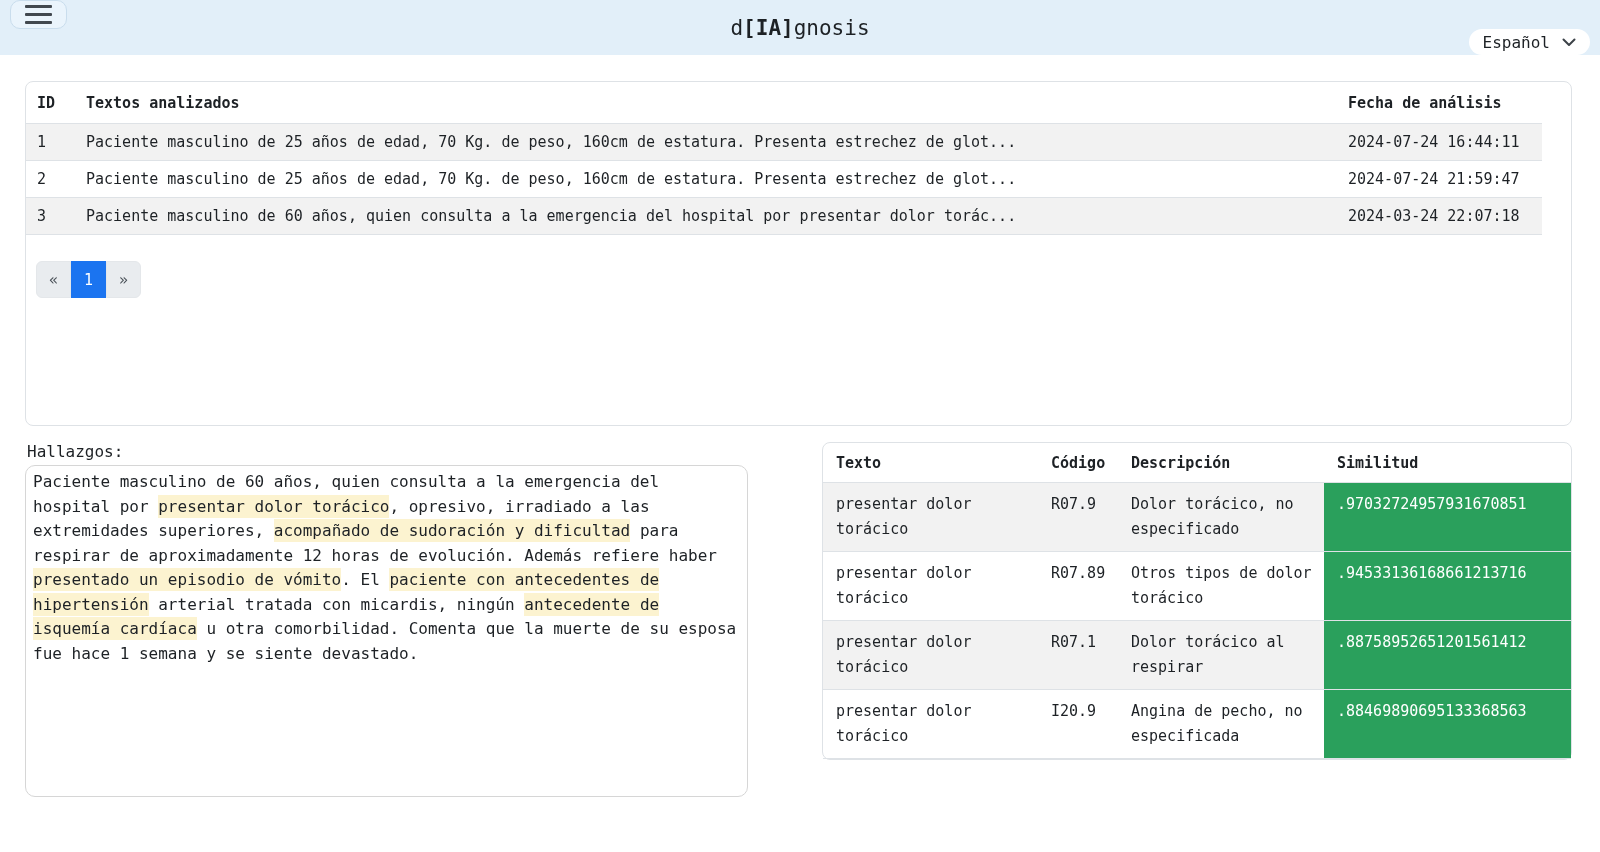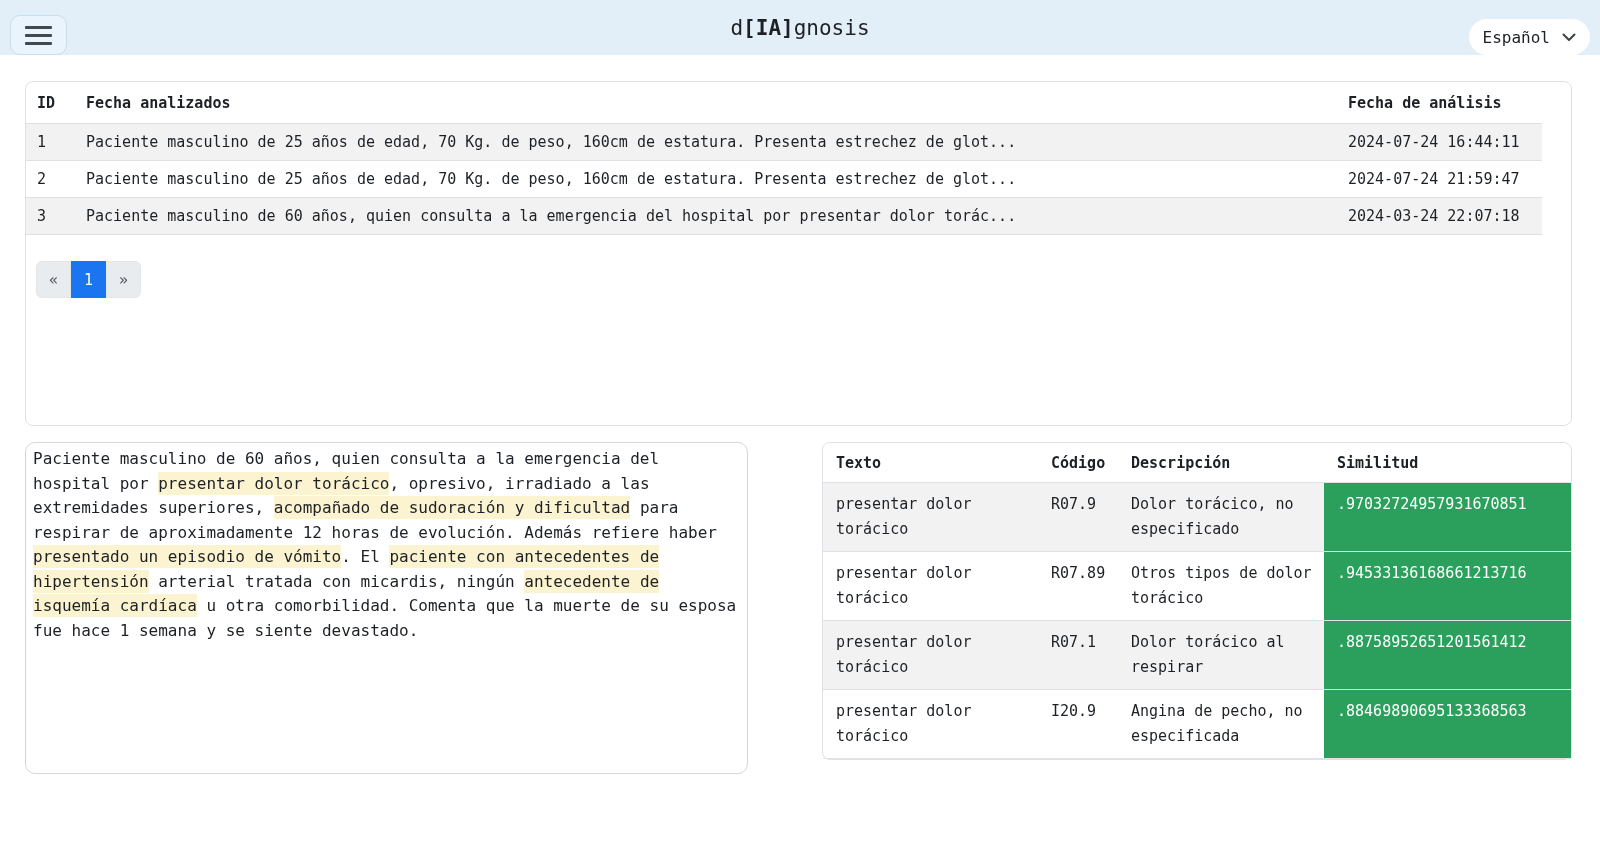--- a/index.html
+++ b/index.html
@@ -8,23 +8,24 @@
     font-family: "DejaVu Sans Mono", "Liberation Mono", monospace;
     color: #1d2125;
     position: relative;
   }
 
   
   .app-header {
     height: 55px;
     background: #e2eff9;
     display: flex;
-    align-items: flex-end;
+    align-items: flex-start;
     padding: 0 10px;
     position: relative;
+    flex-direction: column;
   }
   .menu-btn {
     width: 57px; height: 40px;
     background: #eaf4fc;
     border: 1px solid #c9dded;
     border-radius: 10px;
     display: flex; flex-direction: column;
     align-items: center; justify-content: center;
     gap: 5px;
     cursor: pointer;
@@ -132,21 +133,21 @@
 </header>
 
 <main class="content">
 
   <section>
     <div class="card card1">
       <table class="analyzed-table">
         <thead>
           <tr>
             <th class="col-id">ID</th>
-            <th>Fecha analizados</th>
+            <th>Textos analizados</th>
             <th class="col-date">Fecha de análisis</th>
           </tr>
         </thead>
         <tbody>
           <tr>
             <td class="col-id">1</td>
             <td>Paciente masculino de 25 años de edad, 70 Kg. de peso, 160cm de estatura. Presenta estrechez de glot...</td>
             <td class="col-date">2024-07-24 16:44:11</td>
           </tr>
           <tr>
@@ -165,20 +166,21 @@
         <button class="page-btn">«</button>
         <button class="page-btn active">1</button>
         <button class="page-btn">»</button>
       </nav>
     </div>
   </section>
 
   <div class="bottom">
 
     <section class="col-findings">
+      <p class="section-label">Hallazgos:</p>
       <div class="findings-box"><span>Paciente masculino de 60 años, quien consulta a la emergencia del hospital por </span><span class="hl">presentar dolor torácico</span><span>, opresivo, irradiado a las extremidades superiores, </span><span class="hl">acompañado de sudoración y dificultad</span><span> para respirar de aproximadamente 12 horas de evolución. Además refiere haber </span><span class="hl">presentado un episodio de vómito</span><span>. El </span><span class="hl">paciente con antecedentes de hipertensión</span><span> arterial tratada con micardis, ningún </span><span class="hl">antecedente de isquemía cardíaca</span><span> u otra comorbilidad. Comenta que la muerte de su esposa fue hace 1 semana y se siente devastado.</span></div>
     </section>
 
     <section class="col-diag">
       <div class="card">
         <table class="diag-table">
           <colgroup>
               <col class="c-texto">
               <col class="c-codigo">
               <col class="c-desc">

